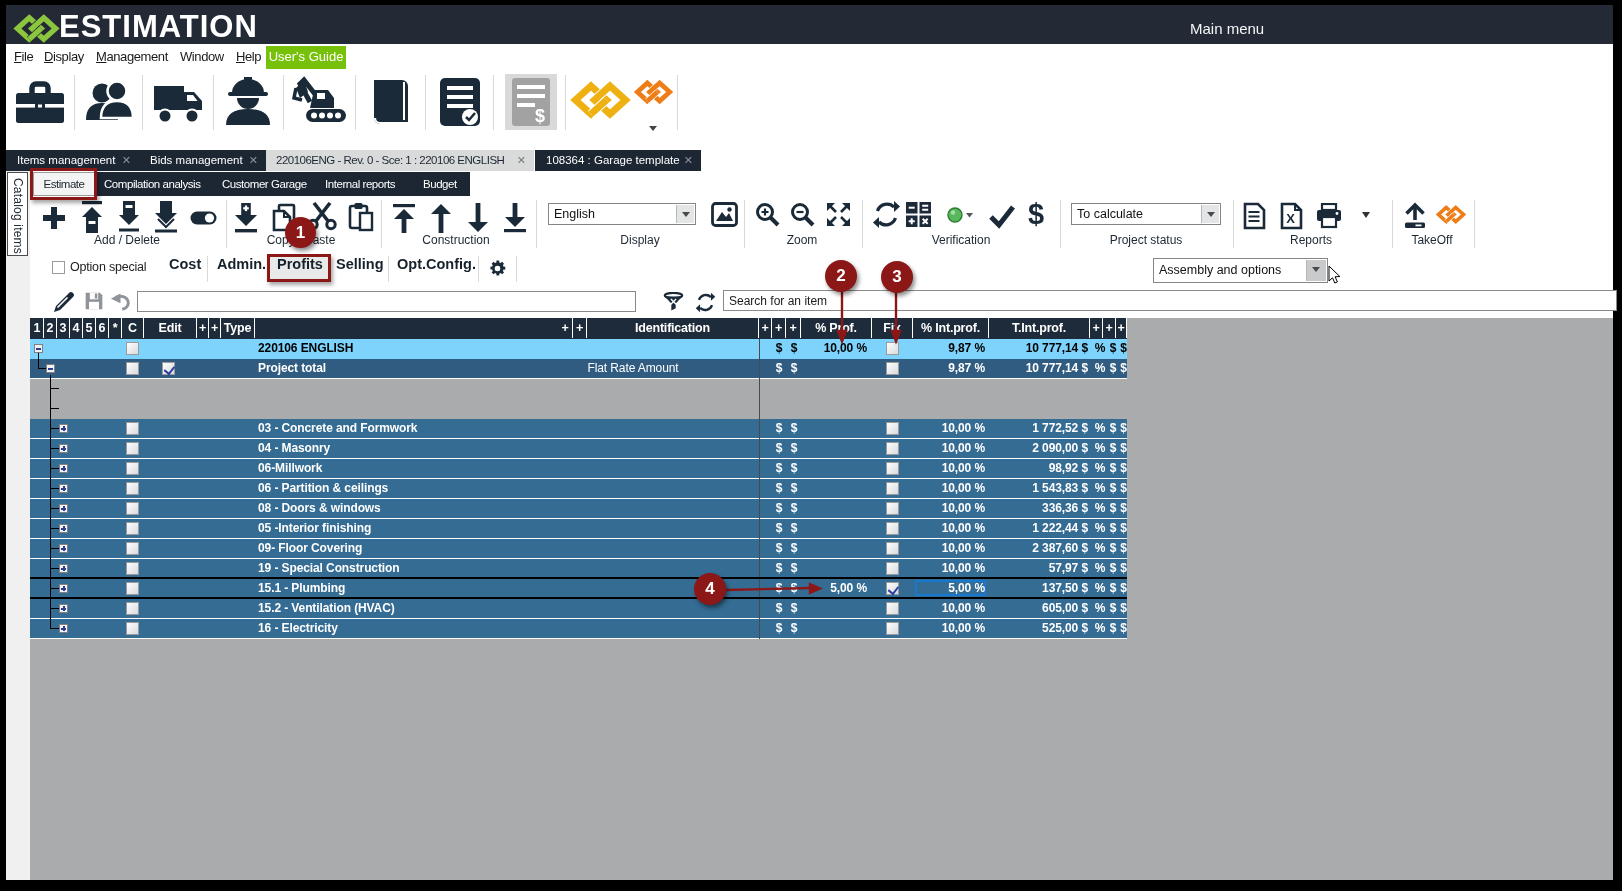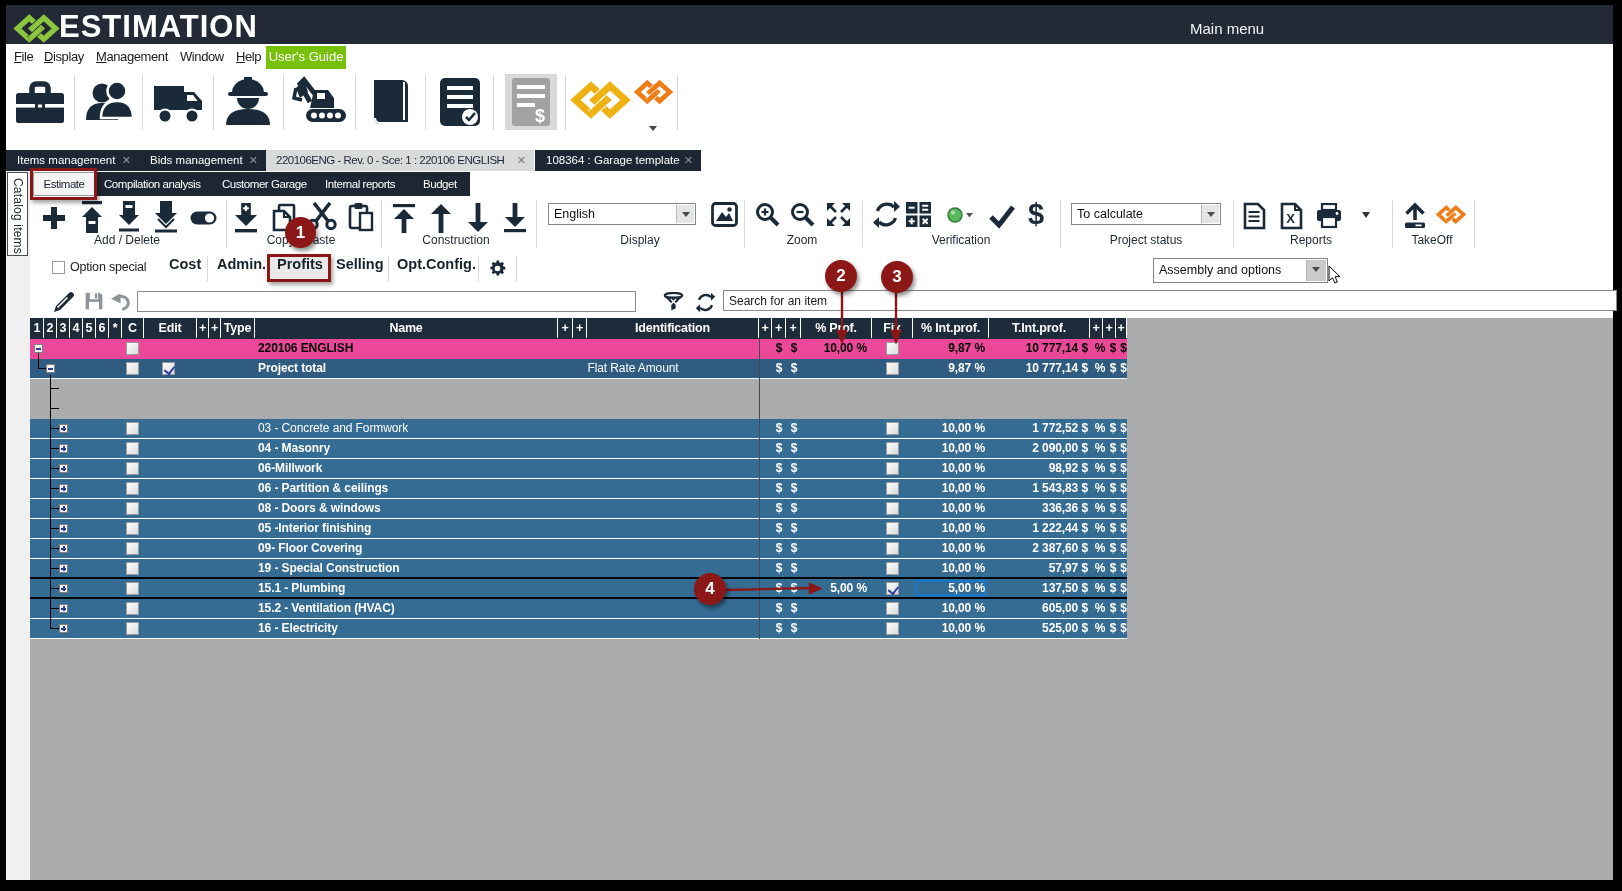--- a/index.html
+++ b/index.html
@@ -21,21 +21,21 @@
 .combo .btn{position:absolute;right:1px;top:1px;width:18px;height:18px;background:#e3e5e6;border-left:1px solid #b8b8b8}
 .combo .btn:after{content:"";position:absolute;left:5px;top:7px;border:4px solid transparent;border-top:5px solid #4a4a4a}
 .rbtn{position:absolute;top:256px;font-size:14.5px;font-weight:bold;color:#17212b}
 .ann{position:absolute;background:#8c1717;border-radius:50%;color:#fff;font-weight:bold;text-align:center;box-shadow:2px 3px 4px rgba(0,0,0,.45);z-index:40}
 .redbox{position:absolute;border:3px solid #8c1717;box-shadow:2px 3px 4px rgba(0,0,0,.35);z-index:39}
 #tbl{left:30px;top:318px;width:1097px;height:321px;font-size:13px}
 #thead{position:absolute;left:0;top:0;width:1097px;height:21px;background:#1e2b3a}
 #thead span{position:absolute;top:0;height:20px;line-height:20px;color:#fff;font-weight:bold;font-size:12.5px;letter-spacing:-0.2px;text-align:center;border-right:1px solid #fff}
 .row{position:absolute;left:0;width:1097px;height:20px;background:#356c93;border-bottom:1px solid #fff;color:#fff;font-weight:bold;font-size:12px;letter-spacing:-0.1px}
 .row span{position:absolute;top:0;height:19px;line-height:19px}
-.row.w{background:#ec4899;color:#000;border-bottom:none}
+.row.w{background:#7dd3fc;color:#000;border-bottom:none}
 .row .cb{position:absolute;width:13px;height:13px;top:3px;border:1px solid #9b9b9b;background:linear-gradient(135deg,#fdfdfd,#d8dbdd)}
 .row .cb.on:after{content:"";position:absolute;left:3px;top:0.5px;width:4.5px;height:8px;border:solid #2b3f9e;border-width:0 2.4px 2.4px 0;transform:rotate(38deg)}
 .row .tb{position:absolute;width:9px;height:9px;top:5px;background:#f2f2f2;border:1px solid #808080;z-index:3}
 .row .tb i{position:absolute;left:1px;top:3px;width:5px;height:1.5px;background:#2c3e92}
 .row .tb.p i.v{left:3px;top:1px;width:1.5px;height:5px}
 .tl{position:absolute;background:#000;z-index:2}
 .c-pp,.c-pi,.c-ti{text-align:right}
 .c-dd1{left:742px;width:14px;text-align:center}
 .c-dd2{left:757px;width:14px;text-align:center}
 .c-pp{left:771px;width:66px}
@@ -397,21 +397,20 @@
       <span style="left:27px;width:13px">3</span>
       <span style="left:40px;width:13px">4</span>
       <span style="left:53px;width:13px">5</span>
       <span style="left:66px;width:13px">6</span>
       <span style="left:79px;width:13px">*</span>
       <span style="left:92px;width:22px">C</span>
       <span style="left:114px;width:53px">Edit</span>
       <span style="left:167px;width:12px">+</span>
       <span style="left:179px;width:12px">+</span>
       <span style="left:191px;width:34px">Type</span>
-      <span style="left:225px;width:303px">Name</span>
       <span style="left:528px;width:15px">+</span>
       <span style="left:543px;width:14px">+</span>
       <span style="left:557px;width:172px">Identification</span>
       <span style="left:729px;width:13px">+</span>
       <span style="left:742px;width:14px">+</span>
       <span style="left:756px;width:15px">+</span>
       <span style="left:771px;width:71px">% Prof.</span>
       <span style="left:842px;width:41px">Fix</span>
       <span style="left:883px;width:76px">% Int.prof.</span>
       <span style="left:959px;width:101px">T.Int.prof.</span>
@@ -451,21 +450,21 @@
       <span class="c-x1">%</span>
       <span class="c-x2">$</span>
       <span class="c-x3">$</span>
     </div>
 <div class="row" style="top:101px">
       <span class="tb p" style="left:29px">
         <i></i>
         <i class="v"></i>
       </span>
       <span class="cb" style="left:96px"></span>
-      <span class="c-nm" style="font-weight:normal">03 - Concrete and Formwork</span>
+      <span class="c-nm" style="font-weight:bold">03 - Concrete and Formwork</span>
       <span class="c-dd1">$</span>
       <span class="c-dd2">$</span>
       <span class="cb" style="left:856px"></span>
       <span class="c-pi">10,00 %</span>
       <span class="c-ti">1 772,52 $</span>
       <span class="c-x1">%</span>
       <span class="c-x2">$</span>
       <span class="c-x3">$</span>
     </div>
 <div class="row" style="top:121px">

